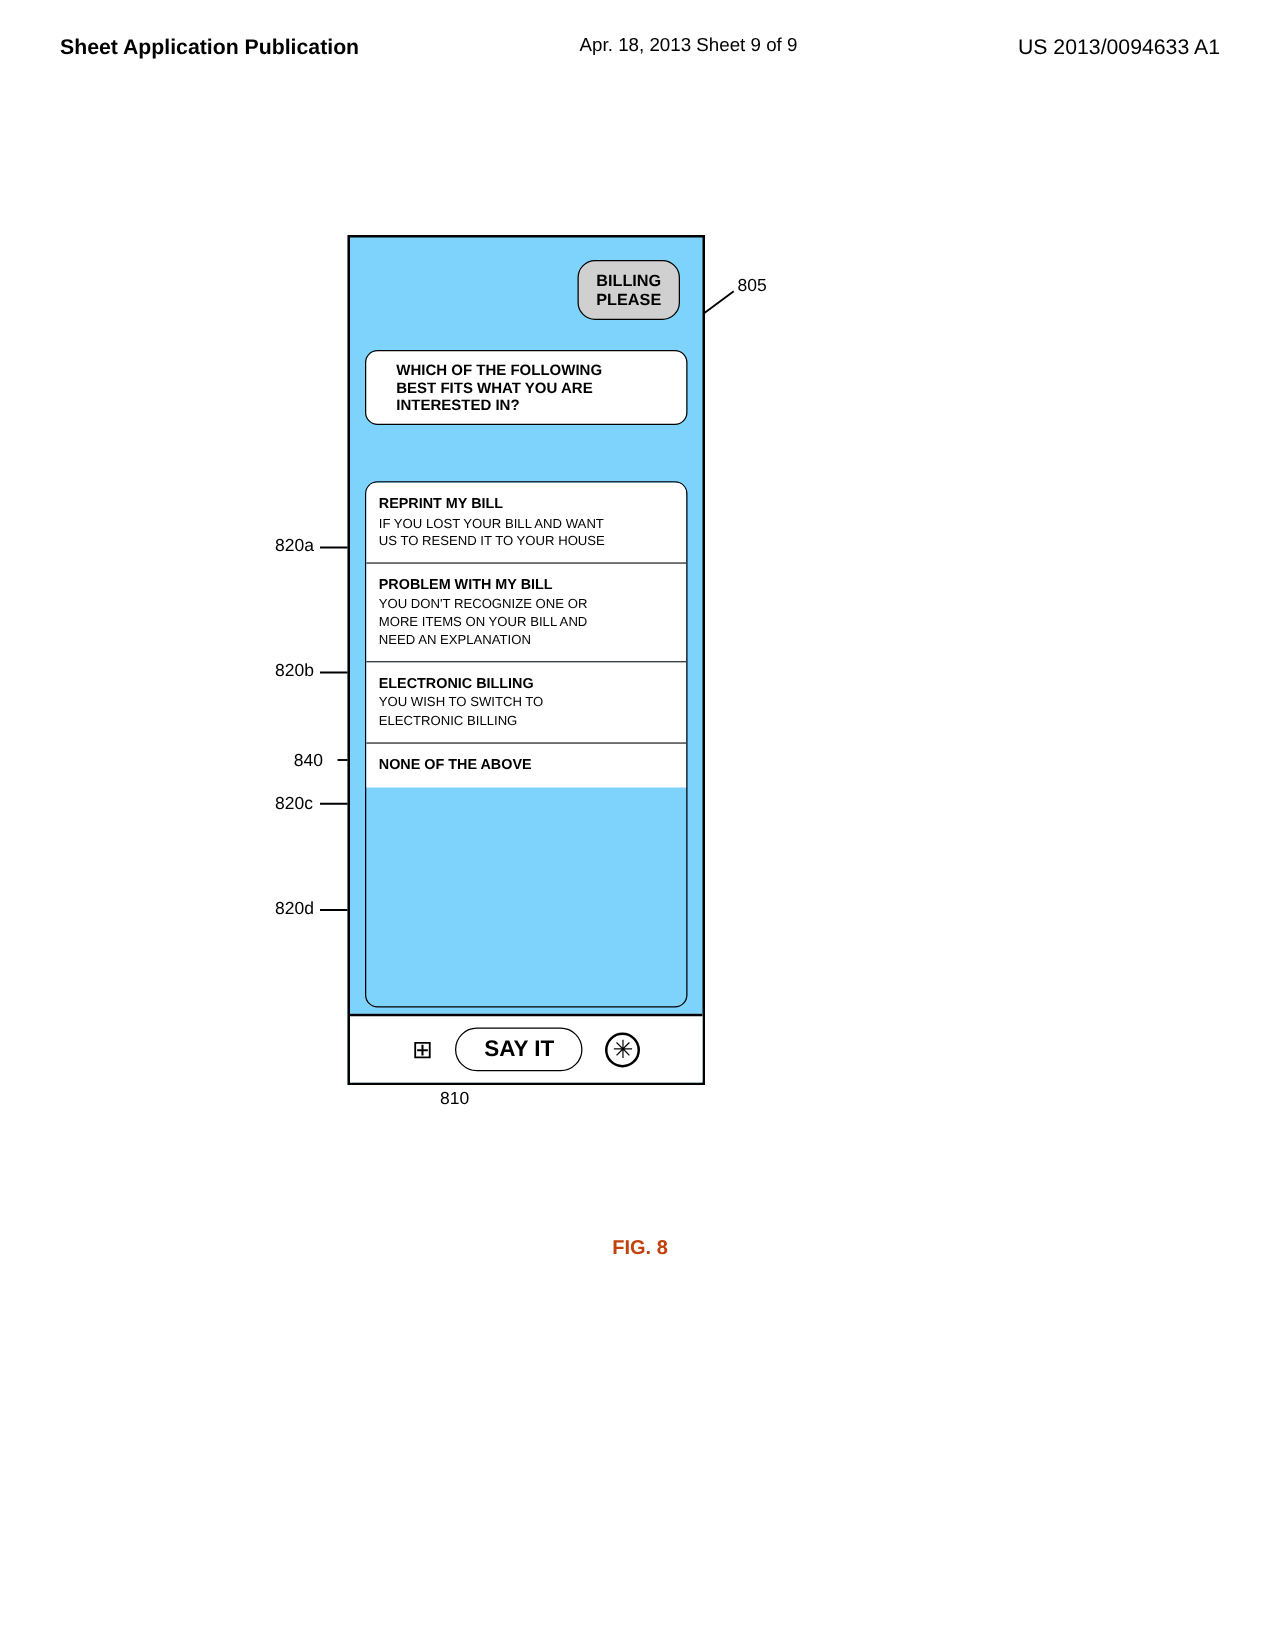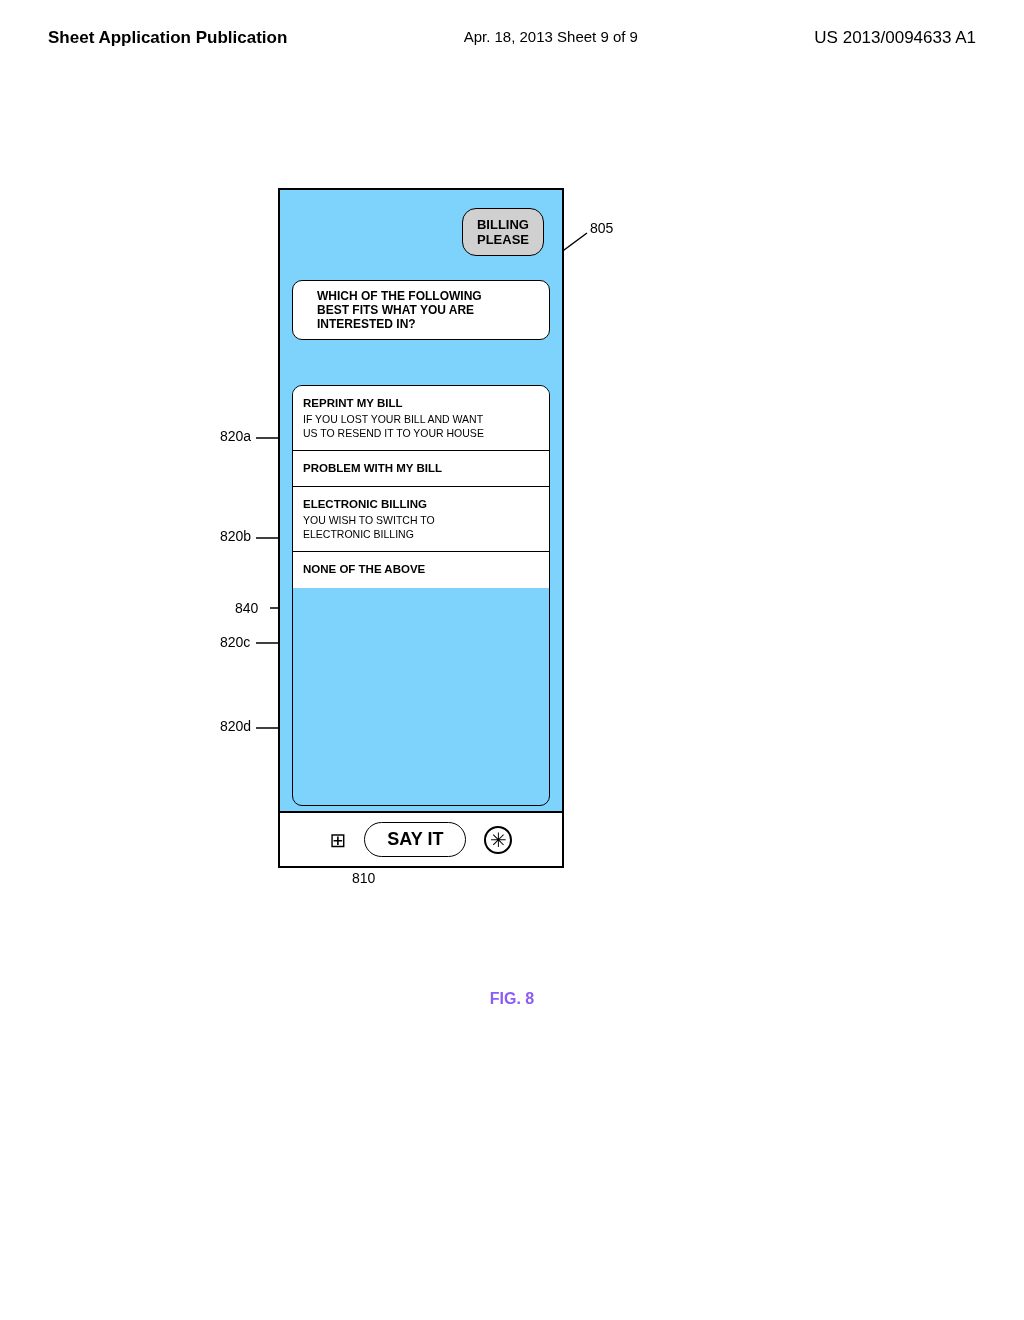--- a/index.html
+++ b/index.html
@@ -177,21 +177,21 @@
 
     
     .fig-caption {
       position: absolute;
       bottom: 100px;
       left: 0;
       right: 0;
       text-align: center;
       font-size: 16px;
       font-weight: bold;
-      color: #8b5cf6;
+      color: #c2410c;
     }
   </style>
 </head>
 <body>
 
 <div class="patent-header">
   <div class="patent-header-left">Sheet Application Publication</div>
   <div class="patent-header-center">Apr. 18, 2013  Sheet 9 of 9</div>
   <div class="patent-header-right">US 2013/0094633 A1</div>
 </div>
@@ -252,20 +252,21 @@
 
     <div class="menu-container">
 
       <div class="menu-item">
         <span class="menu-item-title">REPRINT MY BILL</span>
         <span class="menu-item-sub">IF YOU LOST YOUR BILL AND WANT<br>US TO RESEND IT TO YOUR HOUSE</span>
       </div>
 
       <div class="menu-item">
         <span class="menu-item-title">PROBLEM WITH MY BILL</span>
+        <span class="menu-item-sub">YOU DON'T RECOGNIZE ONE OR<br>MORE ITEMS ON YOUR BILL AND<br>NEED AN EXPLANATION</span>
       </div>
 
       <div class="menu-item">
         <span class="menu-item-title">ELECTRONIC BILLING</span>
         <span class="menu-item-sub">YOU WISH TO SWITCH TO<br>ELECTRONIC BILLING</span>
       </div>
 
       <div class="menu-item">
         <span class="menu-item-title">NONE OF THE ABOVE</span>
       </div>

